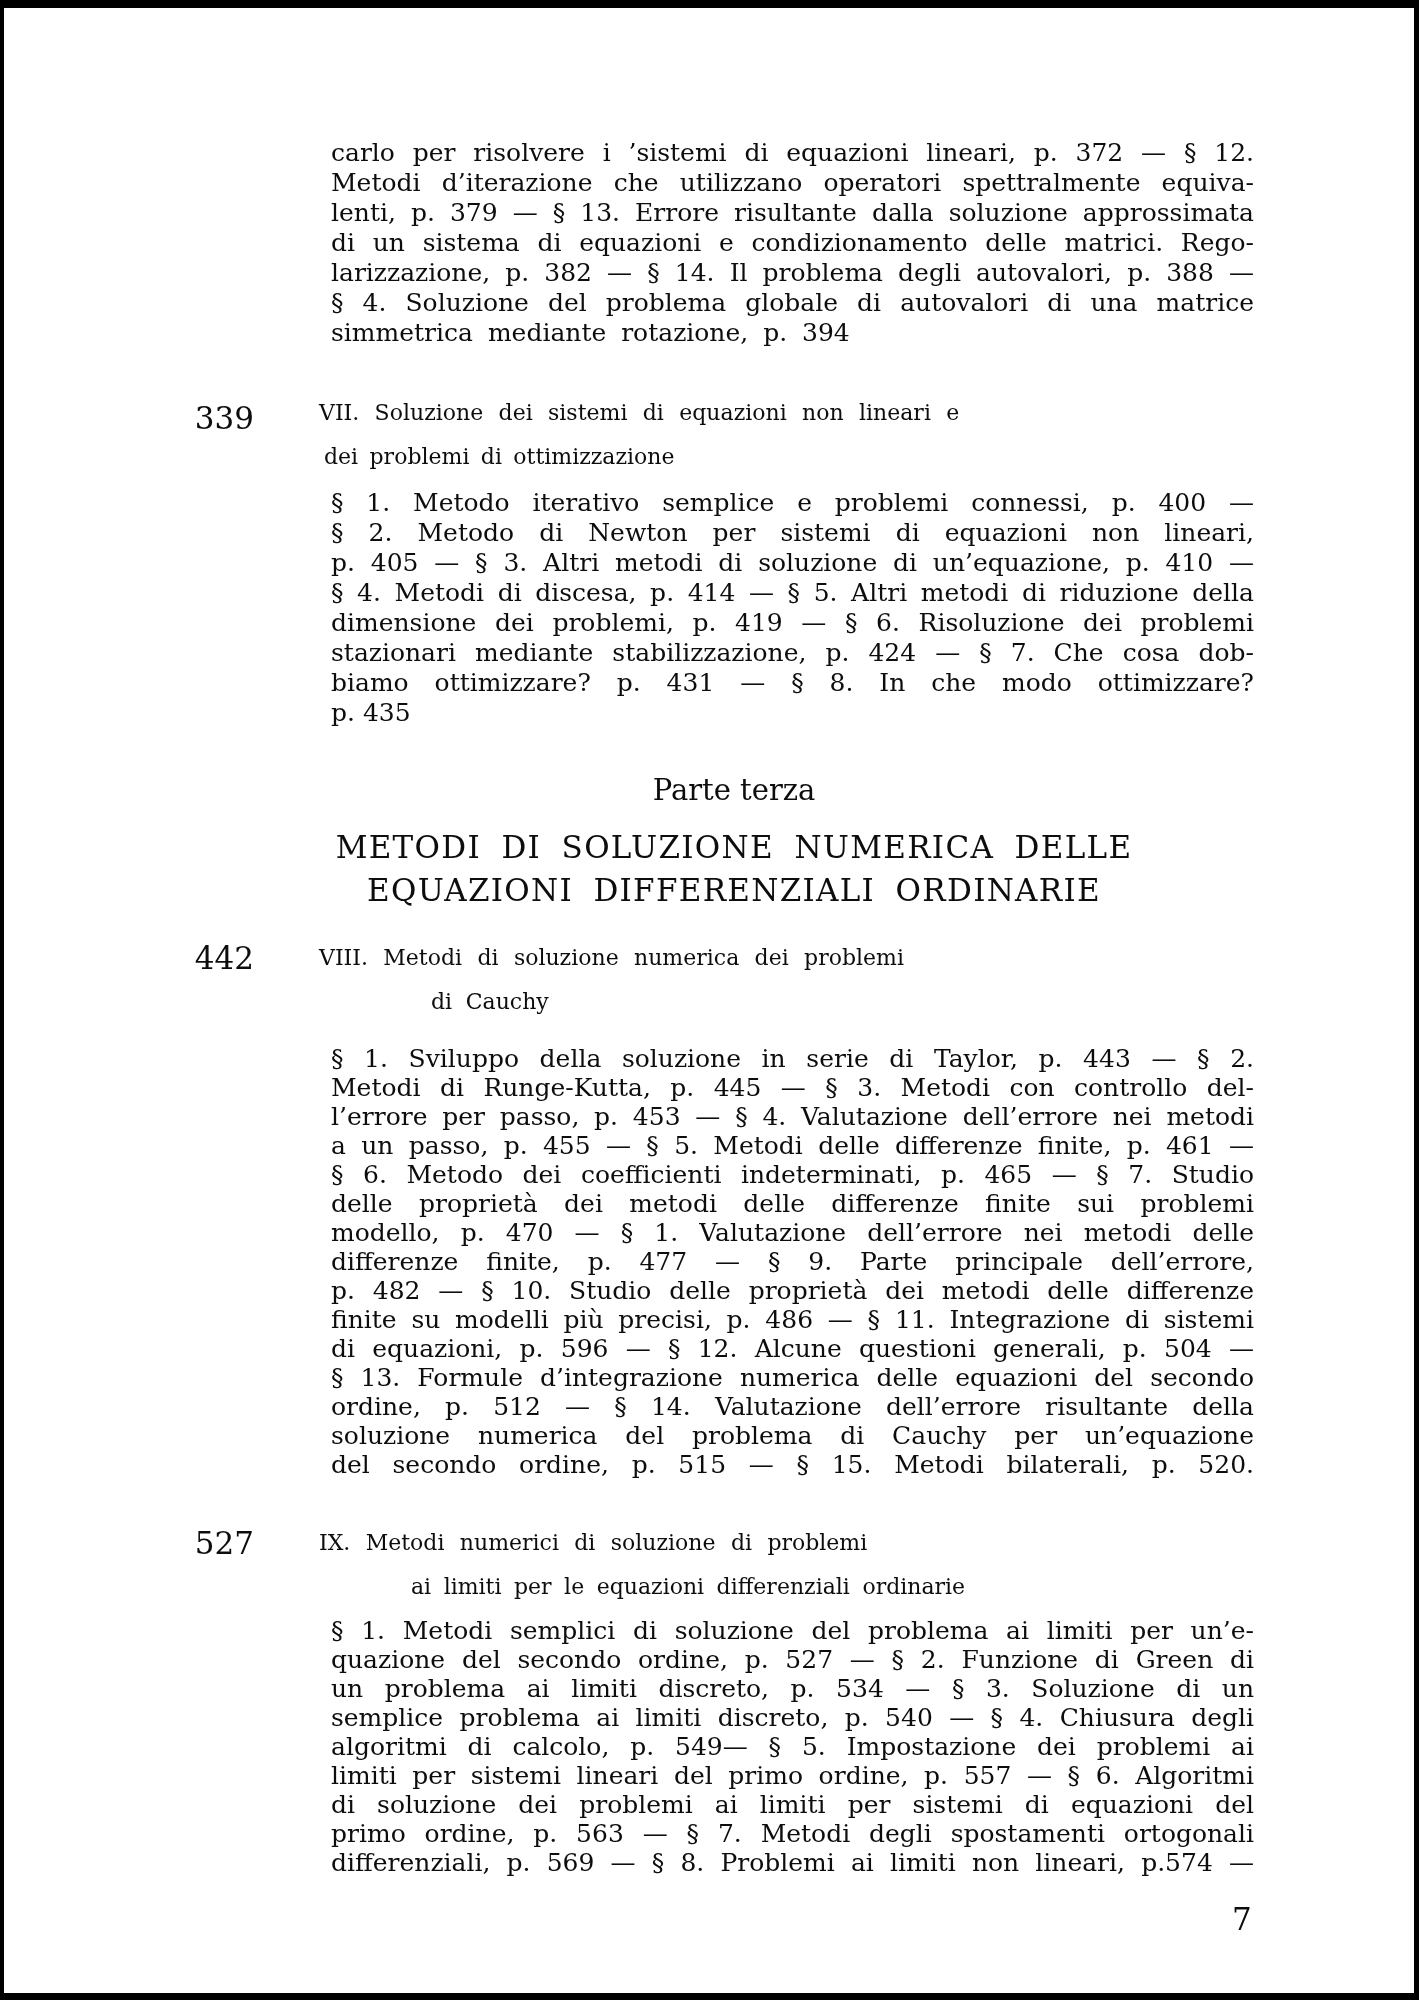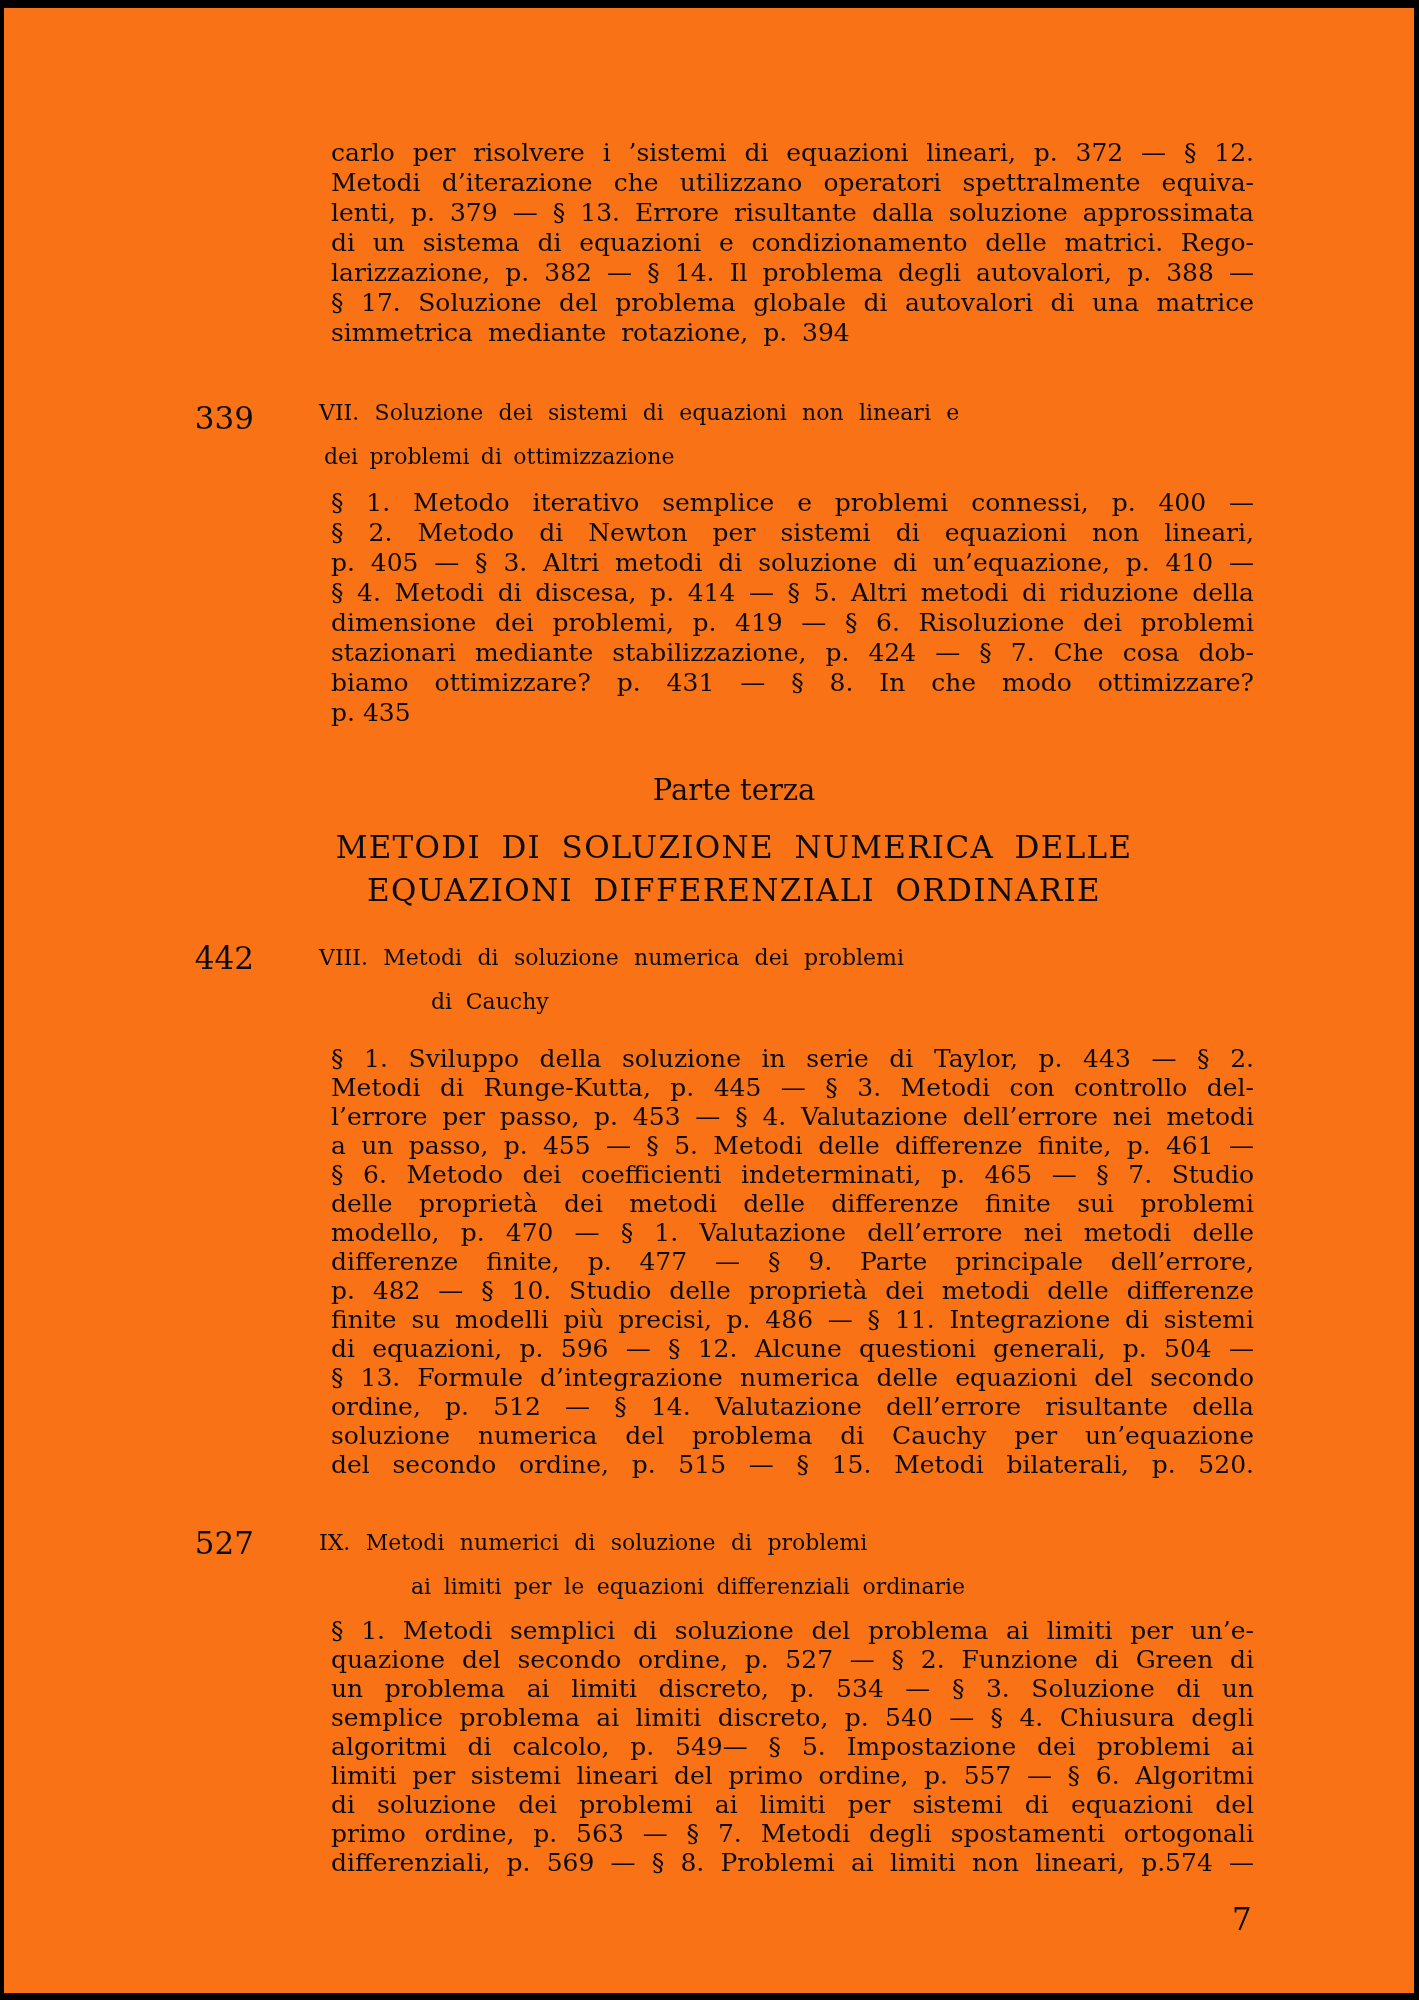--- a/index.html
+++ b/index.html
@@ -1,21 +1,21 @@
 <!DOCTYPE html>
 <html><head>
 <meta charset="utf-8">
 <style>
   html, body { margin: 0; padding: 0; background: #222; }
   .page {
     position: relative;
     width: 1419px;
     height: 2000px;
     margin: 0 auto;
-    background: #f97316;
+    background: #ffffff;
     border: solid #000000;
     border-width: 8px 5px 7px 4px;
     box-sizing: border-box;
     font-family: "DejaVu Serif", "Liberation Serif", serif;
     color: #0d0d0d;
     overflow: hidden;
   }
   .abs { position: absolute; }
 
   
@@ -50,21 +50,21 @@
 <body>
 
 <div class="page">
 
   <div class="abs body-block lh30 block-cont" style="top:130px;">
       <div class="line">carlo per risolvere i ’sistemi di equazioni lineari, p. 372 — § 12.</div>
       <div class="line">Metodi d’iterazione che utilizzano operatori spettralmente equiva-</div>
       <div class="line">lenti, p. 379 — § 13. Errore risultante dalla soluzione approssimata</div>
       <div class="line">di un sistema di equazioni e condizionamento delle matrici. Rego-</div>
       <div class="line">larizzazione, p. 382 — § 14. Il problema degli autovalori, p. 388 —</div>
-      <div class="line">§ 17. Soluzione del problema globale di autovalori di una matrice</div>
+      <div class="line">§ 4. Soluzione del problema globale di autovalori di una matrice</div>
       <div class="line last">simmetrica mediante rotazione, p. 394</div>
     </div>
 
   <div class="abs chapter-number" style="left:170px; top:388px;">339</div>
   <div class="abs heading ch7" style="top:383px;">
       <div class="line">VII. Soluzione dei sistemi di equazioni non lineari e</div>
       <div class="line last">dei problemi di ottimizzazione</div>
     </div>
   <div class="abs body-block lh30" style="top:480px;">
       <div class="line">§ 1. Metodo iterativo semplice e problemi connessi, p. 400 —</div>

